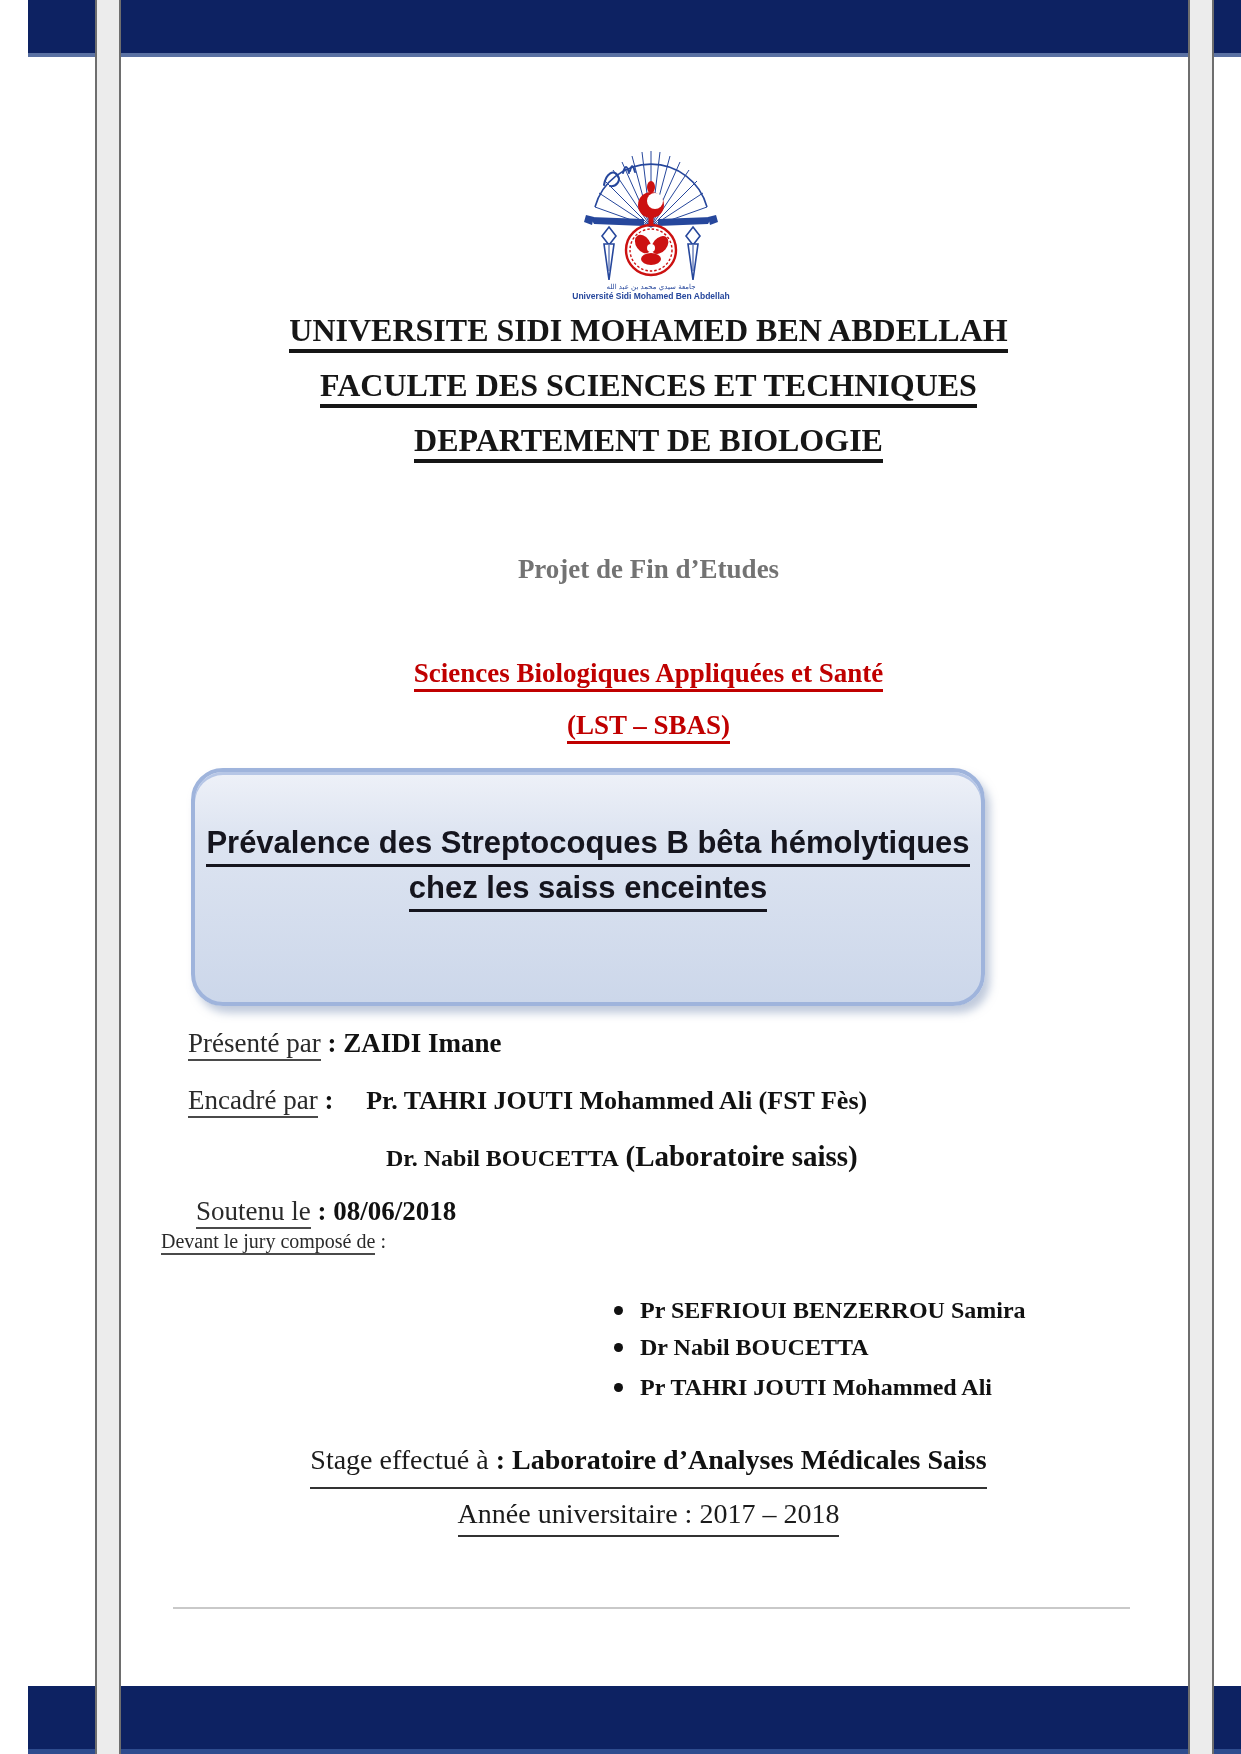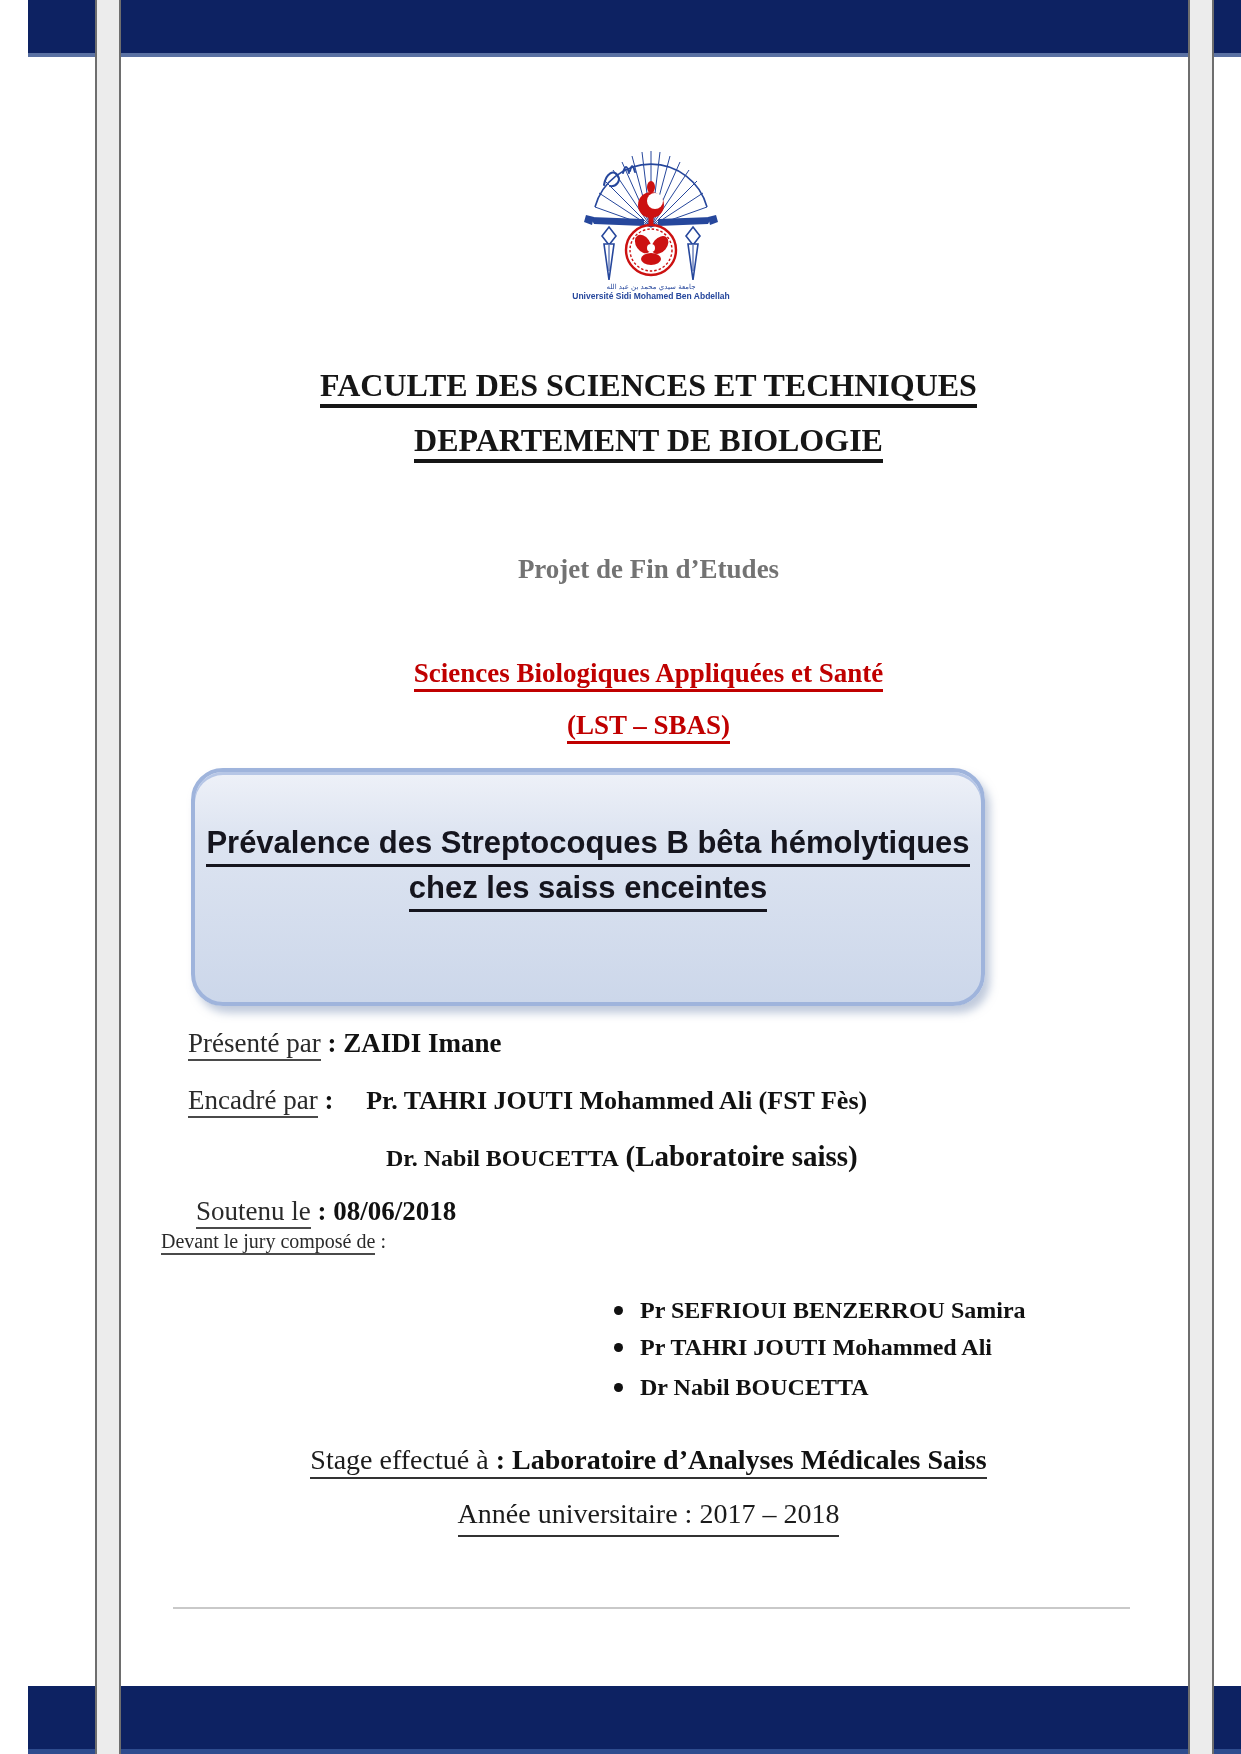--- a/index.html
+++ b/index.html
@@ -72,21 +72,21 @@
   .jury-list li {
     position:relative; font-weight:bold; font-size:24px; color:#111;
     line-height:37px; white-space:nowrap;
   }
   .jury-list li::before {
     content:""; position:absolute; left:-26px; top:14px; width:9px; height:9px;
     border-radius:50%; background:#111;
   }
   .jury-list li:nth-child(3) { margin-top:3px; }
   .stage-line { font-size:28px; }
-  .stage-line .uwrap { border-bottom:2px solid #333; padding-bottom:2px; }
+  .stage-line .uwrap { border-bottom:2px solid #333; padding-bottom:12px; }
   .year-line { font-size:28px; }
   .year-line .uwrap { border-bottom:2px solid #333; padding-bottom:6px; }
 </style>
 </head>
 <body>
 
 <div class="page">
 
   <div class="band-top"></div>
   <div class="band-bottom"></div>
@@ -136,20 +136,21 @@
         <ellipse cx="67" cy="101" rx="7" ry="10" fill="#cc1111" transform="rotate(-35 67 101)"></ellipse>
         <ellipse cx="84" cy="102" rx="7" ry="10" fill="#cc1111" transform="rotate(40 84 102)"></ellipse>
         <ellipse cx="75" cy="116" rx="10" ry="6" fill="#cc1111"></ellipse>
         <circle cx="75" cy="105" r="4" fill="#ffffff"></circle>
       </g>
     </svg>
     <div class="logo-caption-ar">جامعة سيدي محمد بن عبد الله</div>
     <div class="logo-caption-la">Université Sidi Mohamed Ben Abdellah</div>
   </div>
 
+  <div class="cline inst" style="top:312px"><span class="u">UNIVERSITE SIDI MOHAMED BEN ABDELLAH</span></div>
   <div class="cline inst" style="top:367px"><span class="u">FACULTE DES SCIENCES ET TECHNIQUES</span></div>
   <div class="cline inst" style="top:422px"><span class="u">DEPARTEMENT DE BIOLOGIE</span></div>
 
   <div class="cline prog-navy" style="top:554px">Projet de Fin d’Etudes</div>
   <div class="cline prog-red" style="top:658px"><span class="u">Sciences Biologiques Appliquées et Santé</span></div>
   <div class="cline prog-red" style="top:710px"><span class="u">(LST – SBAS)</span></div>
 
   <div class="title-box">
     <div class="title-line"><span class="u">Prévalence des Streptocoques B bêta hémolytiques</span></div>
     <div class="title-line"><span class="u">chez les saiss enceintes</span></div>
@@ -175,22 +176,22 @@
     <span class="lbl">Soutenu le</span>
     <span class="val">: 08/06/2018</span>
   </div>
 
   <div class="row" style="left:133px; top:1230px; font-size:20px">
     <span class="lbl">Devant le jury composé de</span><span> :</span>
   </div>
 
   <ul class="jury-list">
     <li>Pr SEFRIOUI BENZERROU Samira</li>
+    <li>Dr Nabil BOUCETTA</li>
     <li>Pr TAHRI JOUTI Mohammed Ali</li>
-    <li>Dr Nabil BOUCETTA</li>
   </ul>
 
   <div class="cline stage-line" style="top:1444px">
     <span class="uwrap"><span>Stage effectué à</span> <span class="val" style="font-size:28px">: Laboratoire d’Analyses Médicales Saiss</span></span>
   </div>
 
   <div class="cline year-line" style="top:1498px">
     <span class="uwrap">Année universitaire : 2017 – 2018</span>
   </div>
 

